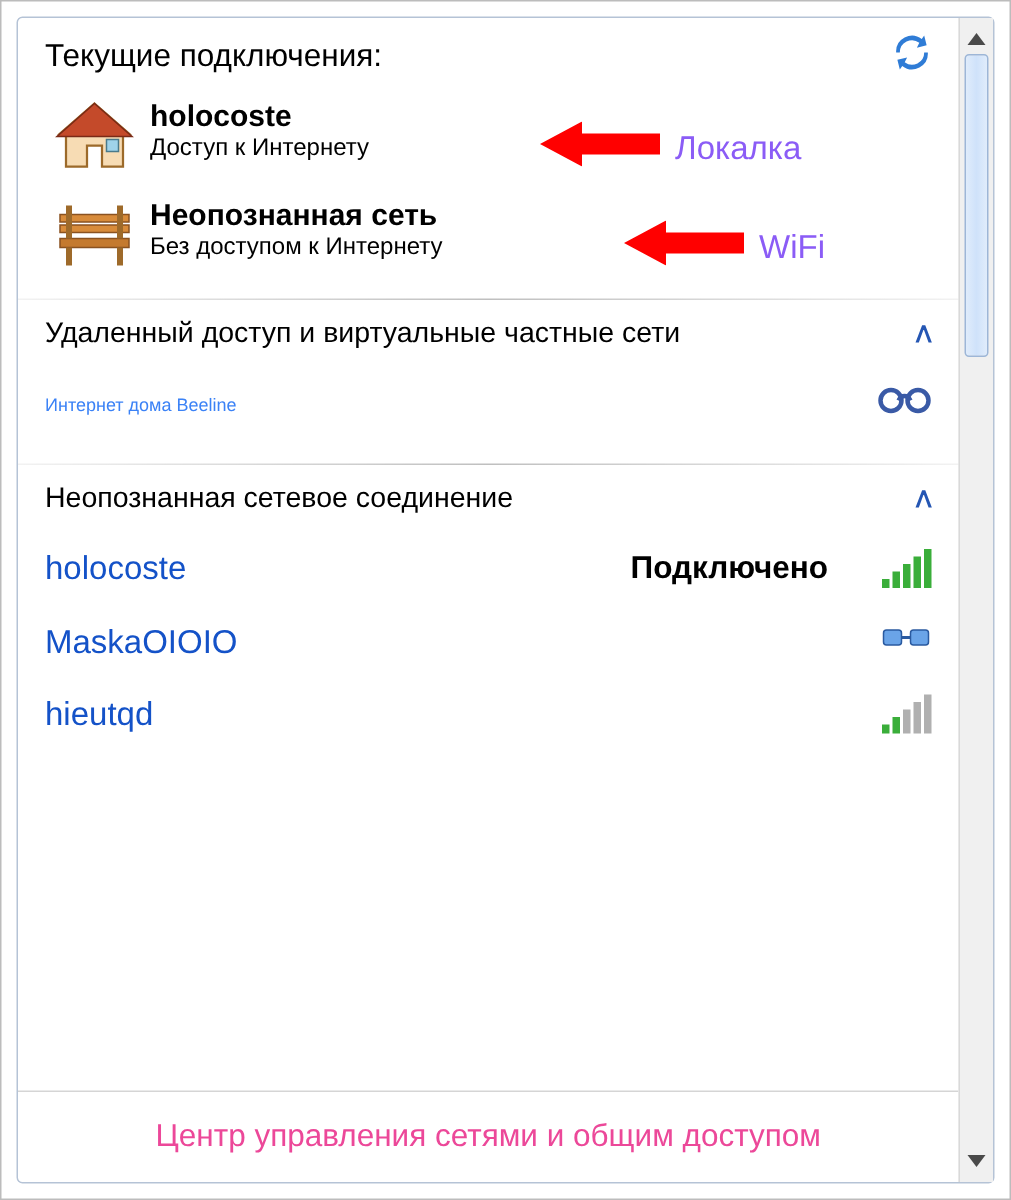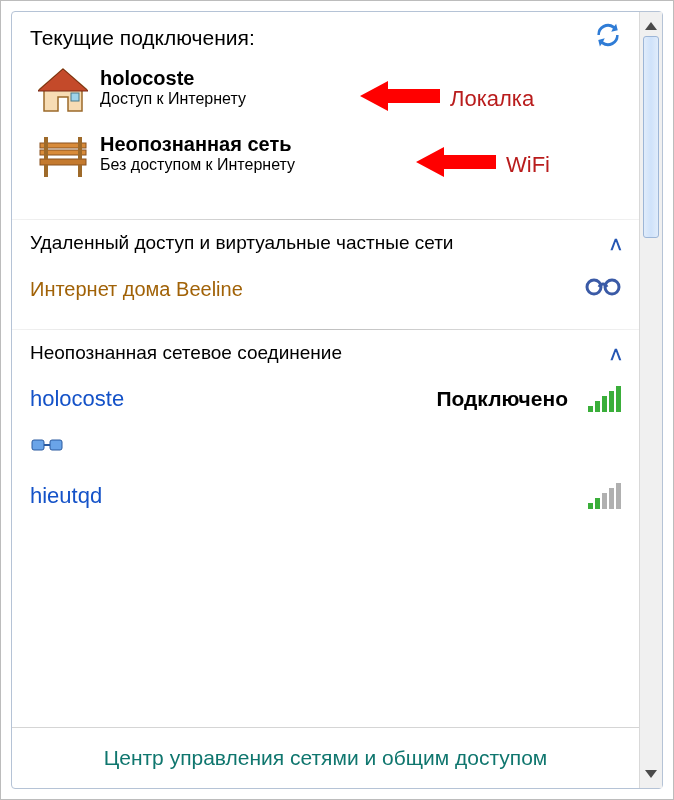--- a/index.html
+++ b/index.html
@@ -13,41 +13,41 @@
   .scroll-thumb{width:14px;background:linear-gradient(90deg,#e0ecfb,#cfe2fa,#e0ecfb);border:1px solid #9db6d7;border-radius:3px;flex:1;margin:6px 0;max-height:200px}
   .section{padding:10px 18px 4px 18px}
   .header-row{display:flex;align-items:center;justify-content:space-between}
   .header-label{font-size:21px}
   .refresh-icon svg{width:26px;height:26px}
   .conn-item{display:flex;align-items:flex-start;margin-top:14px;padding-left:6px;position:relative}
   .conn-icon{width:54px;height:48px;margin-right:10px;flex-shrink:0}
   .conn-text .line1{font-weight:bold;font-size:20px}
   .conn-text .line2{font-size:16px}
   .arrow-annot{position:absolute;display:flex;align-items:center}
-  .arrow-annot .label{color:#b91c1c;font-size:22px;margin-left:10px}
+  .arrow-annot .label{color:#8b5cf6;font-size:22px;margin-left:10px}
   .sep{height:1px;background:linear-gradient(90deg,rgba(0,0,0,0.05),rgba(0,0,0,0.25),rgba(0,0,0,0.05));margin:10px 0 0 0}
-  .group-head{display:flex;align-items:flex-end;justify-content:space-between;padding:12px 18px;font-size:19px;cursor:pointer}
+  .group-head{display:flex;align-items:center;justify-content:space-between;padding:12px 18px;font-size:19px;cursor:pointer}
   .chev{font-size:15px;color:#2556b3;font-weight:bold}
   .link-row{display:flex;align-items:center;justify-content:space-between;padding:8px 18px 14px 18px}
-  .link-blue{color:#a16207;font-size:20px}
+  .link-blue{color:#3b82f6;font-size:12px}
   .vpn-icon{font-size:26px}
   .wifi-row{display:flex;align-items:center;justify-content:space-between;padding:10px 18px}
   .wifi-name{color:#1452c8;font-size:22px}
-  .wifi-status{font-weight:bold;font-size:21px;margin-right:12px}
+  .wifi-status{font-weight:bold;font-size:21px;margin-right:28px}
   .wifi-right{display:flex;align-items:center}
   .signal{display:flex;align-items:flex-end;height:26px;margin-left:6px}
   .signal span{display:inline-block;width:5px;margin-left:2px;background:#b0b0b0}
   .signal span.on{background:#3aae3a}
   .signal span:nth-child(1){height:6px}
   .signal span:nth-child(2){height:11px}
   .signal span:nth-child(3){height:16px}
   .signal span:nth-child(4){height:21px}
   .signal span:nth-child(5){height:26px}
   .adhoc-icon svg{width:34px;height:26px}
-  .footer{border-top:1px solid #d5d5d5;text-align:center;padding:18px 10px;color:#0f766e;font-size:21px;margin-top:auto;cursor:pointer}
+  .footer{border-top:1px solid #d5d5d5;text-align:center;padding:18px 10px;color:#ec4899;font-size:21px;margin-top:auto;cursor:pointer}
   .arrow-shape{display:inline-block}
 </style>
 </head>
 <body>
 
 <div class="outer-frame">
   <div class="popup">
     <div class="content-area">
 
       <div class="section">
@@ -76,21 +76,21 @@
           <div class="arrow-annot" style="left:330px;top:14px">
             <span class="arrow-shape">
               <svg width="80" height="30" viewBox="0 0 80 30">
                   <polygon points="0,15 28,0 28,8 80,8 80,22 28,22 28,30" fill="#ff0000"></polygon>
                 </svg>
             </span>
             <span class="label">Локалка</span>
           </div>
         </div>
 
-        <div class="conn-item" style="margin-top:18px;margin-bottom:24px">
+        <div class="conn-item" style="margin-top:18px;margin-bottom:4px">
           <div class="conn-icon">
             <svg viewBox="0 0 54 48">
                 <rect x="4" y="10" width="46" height="5" fill="#d88b3a" stroke="#8a5220"></rect>
                 <rect x="4" y="17" width="46" height="5" fill="#d88b3a" stroke="#8a5220"></rect>
                 <rect x="4" y="26" width="46" height="6" fill="#c47a2f" stroke="#8a5220"></rect>
                 <rect x="8" y="32" width="4" height="12" fill="#9e6a2a"></rect>
                 <rect x="42" y="32" width="4" height="12" fill="#9e6a2a"></rect>
                 <rect x="8" y="4" width="4" height="22" fill="#9e6a2a"></rect>
                 <rect x="42" y="4" width="4" height="22" fill="#9e6a2a"></rect>
               </svg>
@@ -142,20 +142,21 @@
             <span class="on"></span>
               <span class="on"></span>
               <span class="on"></span>
               <span class="on"></span>
               <span class="on"></span>
           </div>
         </div>
       </div>
 
       <div class="wifi-row">
+        <span class="wifi-name">MaskaOIOIO</span>
         <div class="wifi-right">
           <span class="adhoc-icon">
             <svg viewBox="0 0 34 26">
                 <rect x="2" y="8" width="12" height="10" rx="2" fill="#6aa4e8" stroke="#2a5aa0"></rect>
                 <rect x="20" y="8" width="12" height="10" rx="2" fill="#6aa4e8" stroke="#2a5aa0"></rect>
                 <line x1="14" y1="13" x2="20" y2="13" stroke="#2a5aa0" stroke-width="2"></line>
               </svg>
           </span>
         </div>
       </div>

